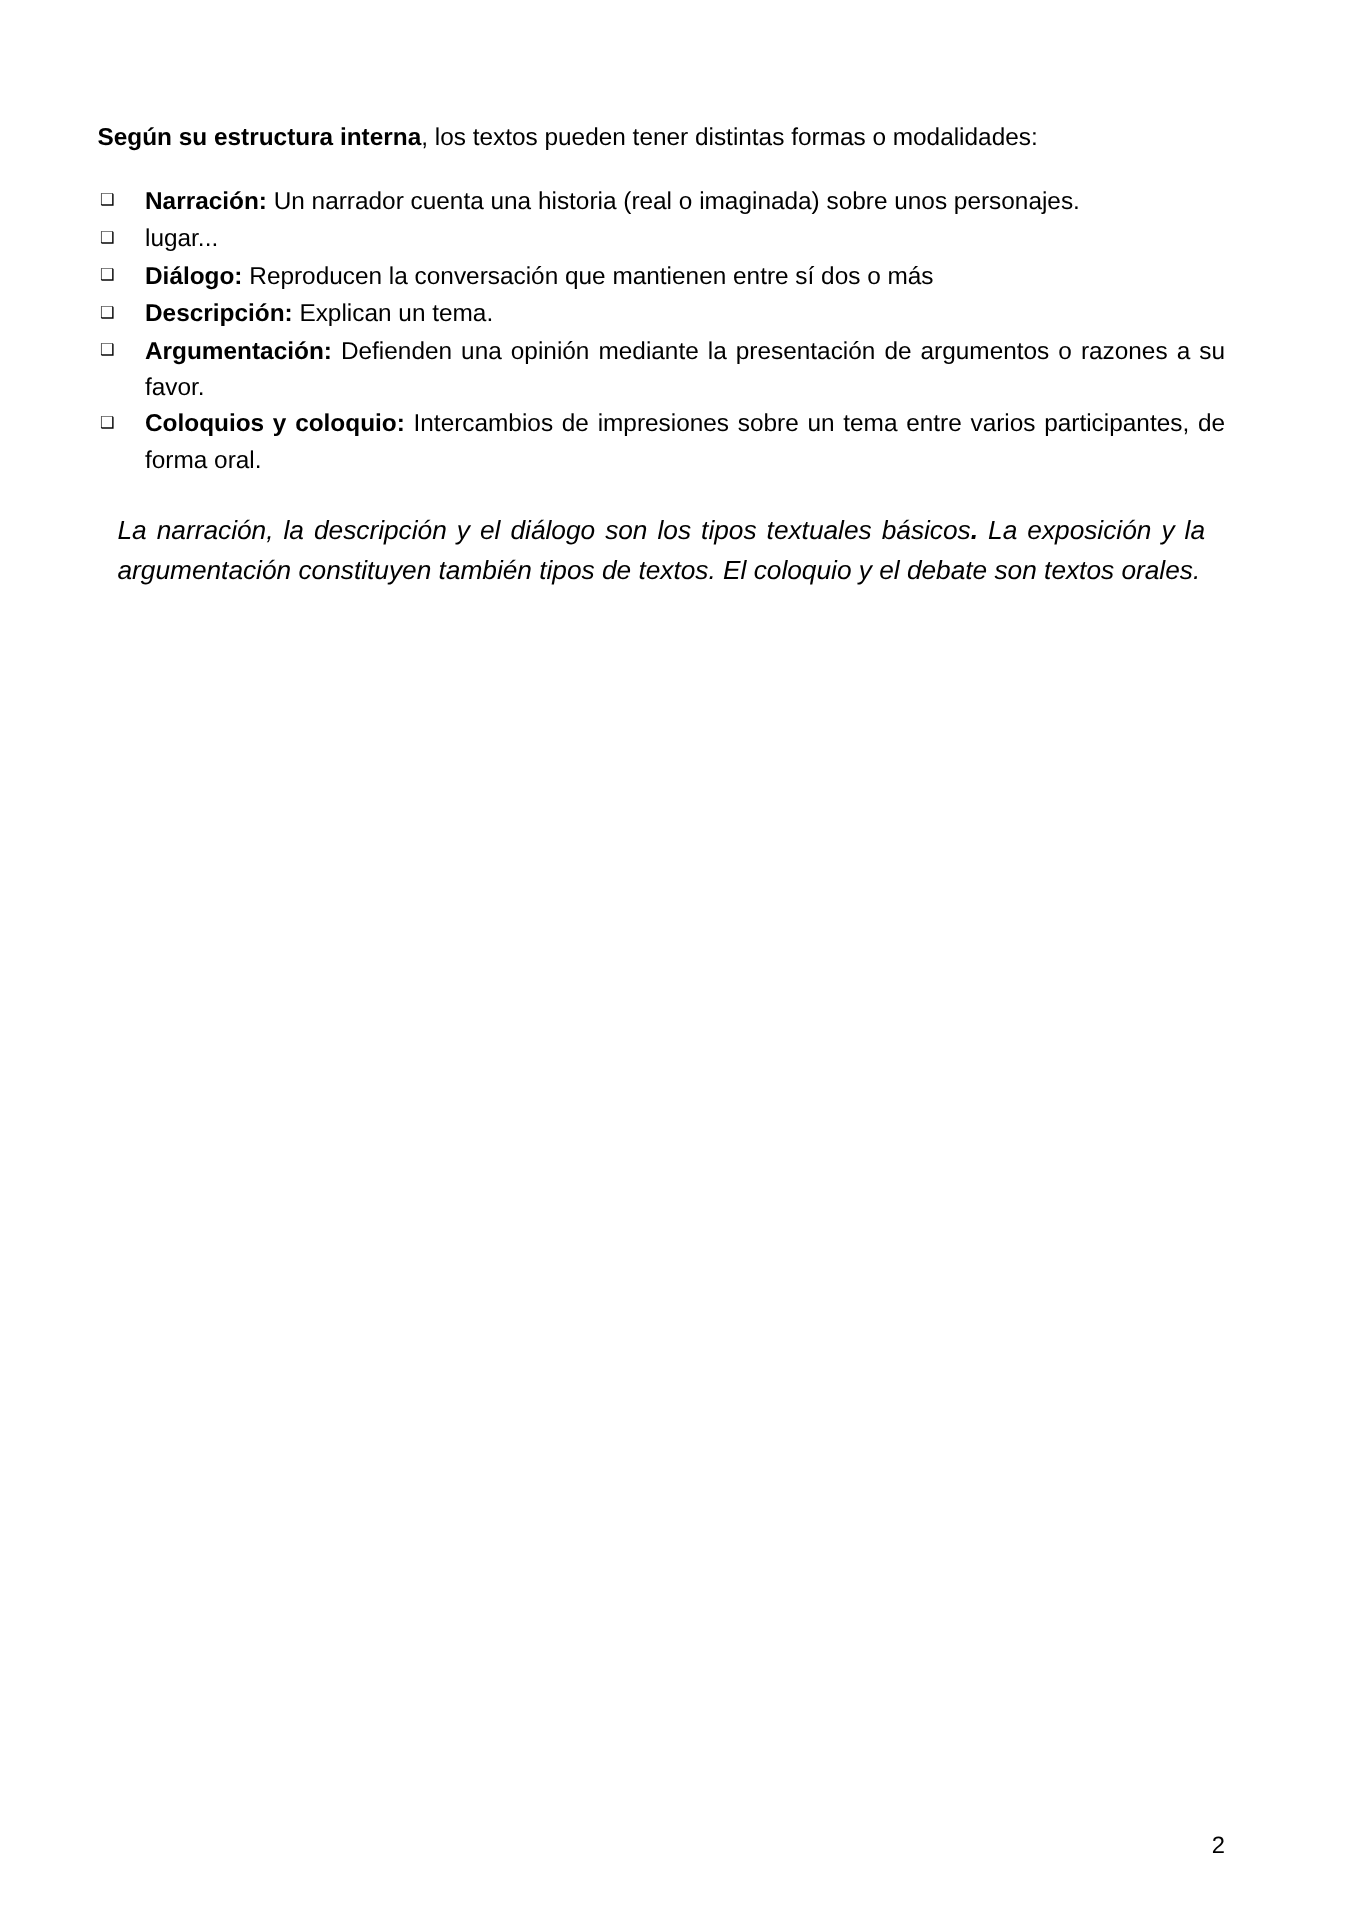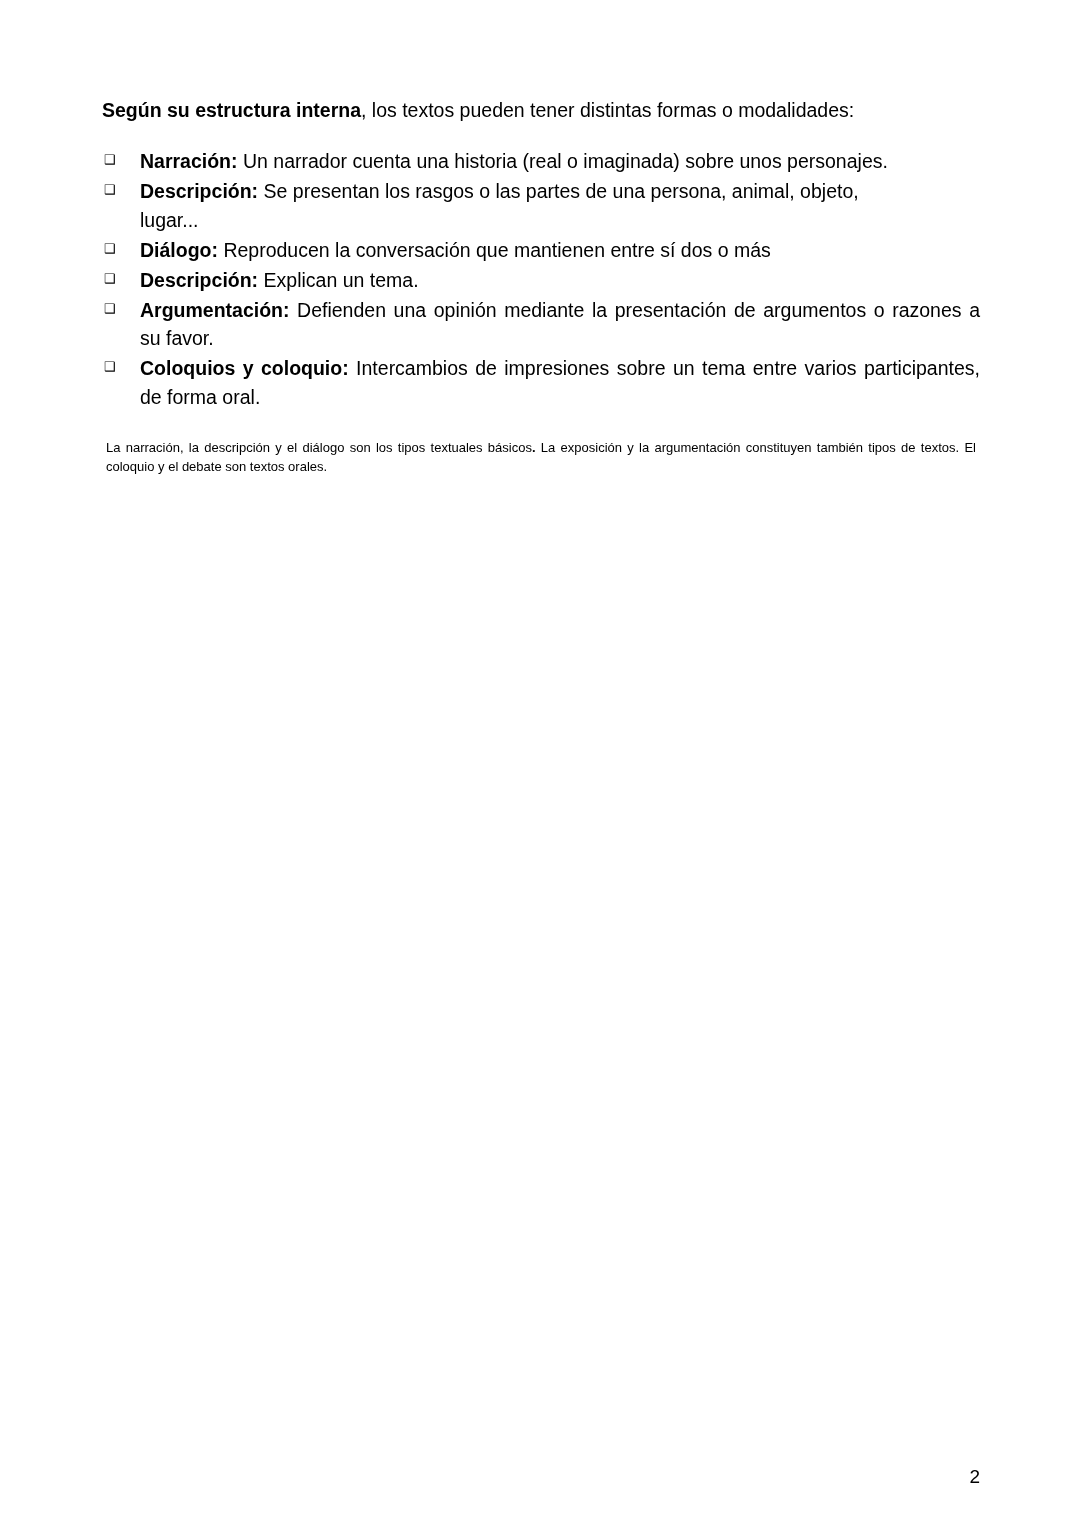--- a/index.html
+++ b/index.html
@@ -15,21 +15,21 @@
     position: relative;
     overflow: hidden;
   }
   .page {
     position: absolute;
     left: 0;
     top: 0;
     width: 1080px;
     height: 1528px;
     box-sizing: border-box;
-    padding: 96px 100px 40px 102px;
+    padding: 96px 100px 40px 78px;
   }
   .intro {
     font-size: 19.5px;
     line-height: 1.5;
     margin: 0 0 22px 0;
     text-align: left;
   }
   .intro .b {
     font-weight: bold;
   }
@@ -61,25 +61,26 @@
   }
   .justify {
     text-align: justify;
     text-justify: inter-word;
   }
   .center-wrap {
     text-align: left;
     display: block;
   }
   .closing {
-    font-size: 13px;
+    font-size: 21px;
     line-height: 1.5;
     text-align: justify;
     text-justify: inter-word;
-    margin: 4px;
+    margin: 16px;
+    font-style: italic;
   }
   .closing .dot-bold {
     font-weight: bold;
   }
   .page-number {
     position: absolute;
     right: 100px;
     bottom: 42px;
     font-size: 19px;
     line-height: 1;
@@ -98,23 +99,20 @@
 
     <li>
       <span class="bullet-glyph">❑</span>
       <span class="item-text">
         <span class="term">Narración:</span><span> Un narrador cuenta una historia (real o imaginada) sobre unos personajes.</span>
       </span>
     </li>
 
     <li>
       <span class="bullet-glyph">❑</span>
-      <span class="item-text justify">
-        <span class="term">Descripción:</span><span> Se presentan los rasgos o las partes de una persona, animal, objeto,</span>
-      </span>
       <span class="center-wrap">lugar...</span>
     </li>
 
     <li>
       <span class="bullet-glyph">❑</span>
       <span class="item-text justify">
         <span class="term">Diálogo:</span><span> Reproducen la conversación que mantienen entre sí dos o más</span>
       </span>
     </li>
 

